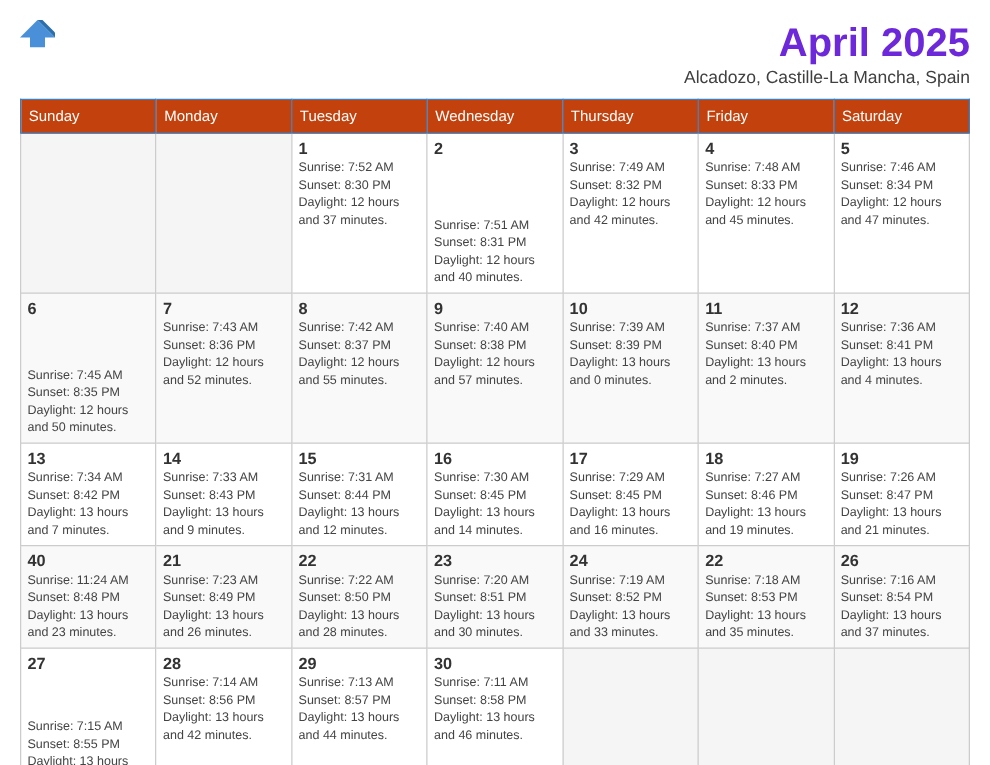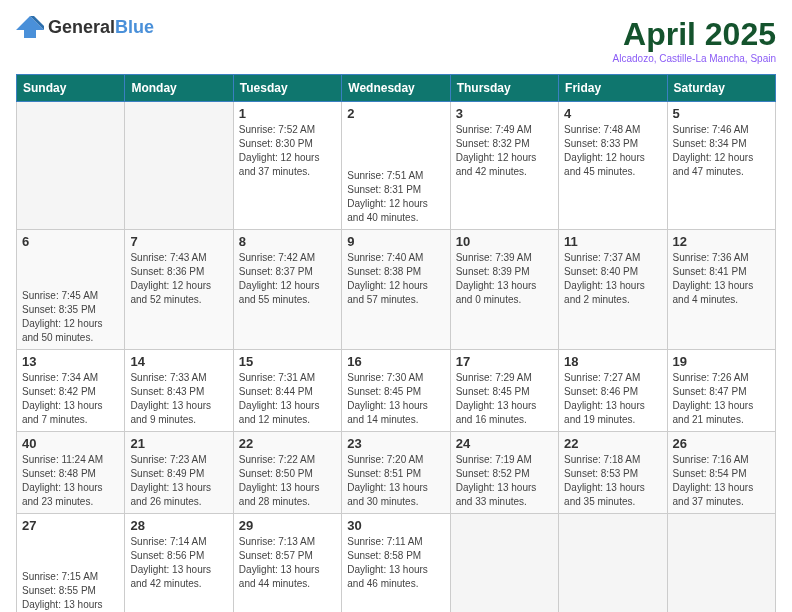--- a/index.html
+++ b/index.html
@@ -24,38 +24,38 @@
     .logo-icon {
       width: 28px;
       height: 22px;
     }
     .title-block {
       text-align: right;
     }
     .month-title {
       font-size: 32px;
       font-weight: bold;
-      color: #14532d;
+      color: #6d28d9;
     }
     .location-title {
-      font-size: 10px;
-      color: #8b5cf6;
+      font-size: 14px;
+      color: #404040;
     }
     table {
       width: 100%;
       border-collapse: collapse;
       font-size: 11px;
     }
     thead tr th {
-      background-color: #0f766e;
+      background-color: #c2410c;
       color: white;
       text-align: left;
       padding: 6px 6px;
       font-size: 12px;
-      font-weight: bold;
+      font-weight: normal;
       border: 1px solid #3a7fc1;
     }
     tbody tr td {
       border: 1px solid #ccc;
       vertical-align: top;
       padding: 4px 5px;
       height: 80px;
       width: calc(100% / 7);
       background: #fff;
     }
@@ -80,25 +80,20 @@
   </style>
 </head>
 <body>
 
 <div class="header">
   <div class="logo">
     <svg class="logo-icon" viewBox="0 0 28 22" xmlns="http://www.w3.org/2000/svg">
       <polygon points="14,0 28,14 20,14 20,22 8,22 8,14 0,14" fill="#4a90d9"></polygon>
       <polygon points="18,0 28,10 28,14 14,0" fill="#2c6fad"></polygon>
     </svg>
-    <div>
-      <div>
-        <span style="font-size:18px;font-weight:bold;color:#333;">General</span><span style="font-size:18px;font-weight:bold;color:#4a90d9;">Blue</span>
-      </div>
-    </div>
   </div>
   <div class="title-block">
     <div class="month-title">April 2025</div>
     <div class="location-title">Alcadozo, Castille-La Mancha, Spain</div>
   </div>
 </div>
 
 <table>
   <thead>
     <tr>

